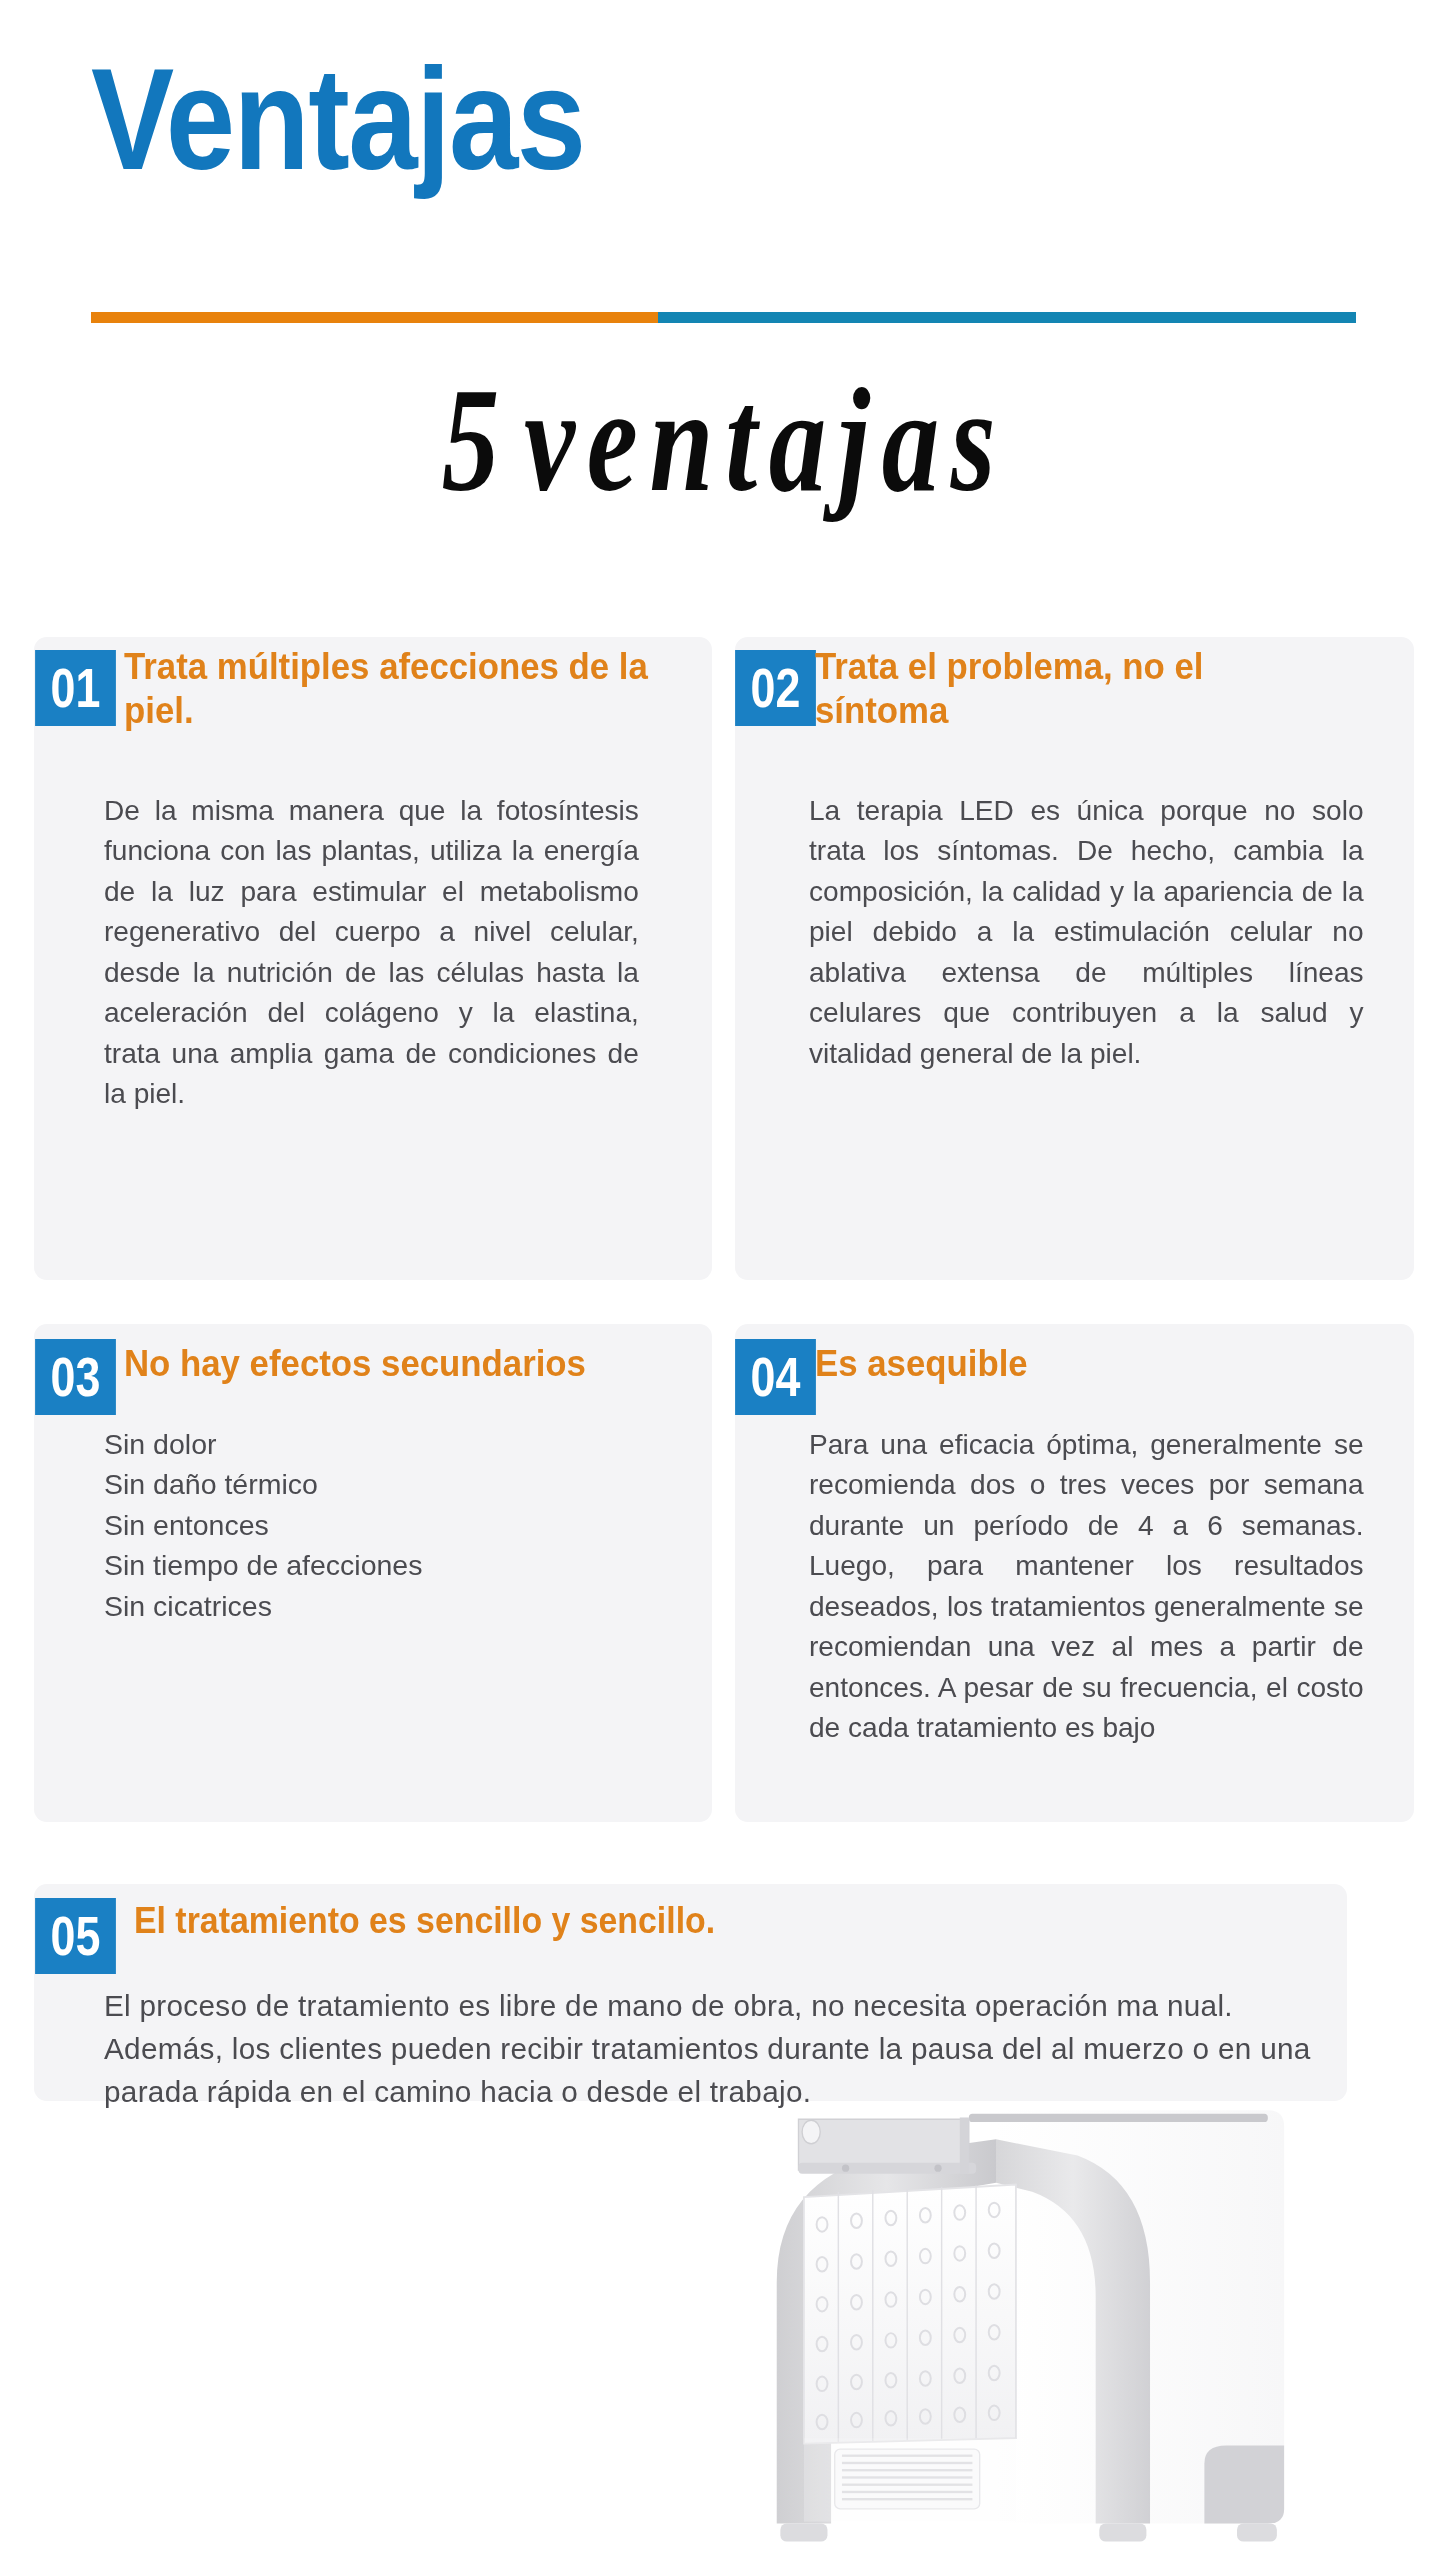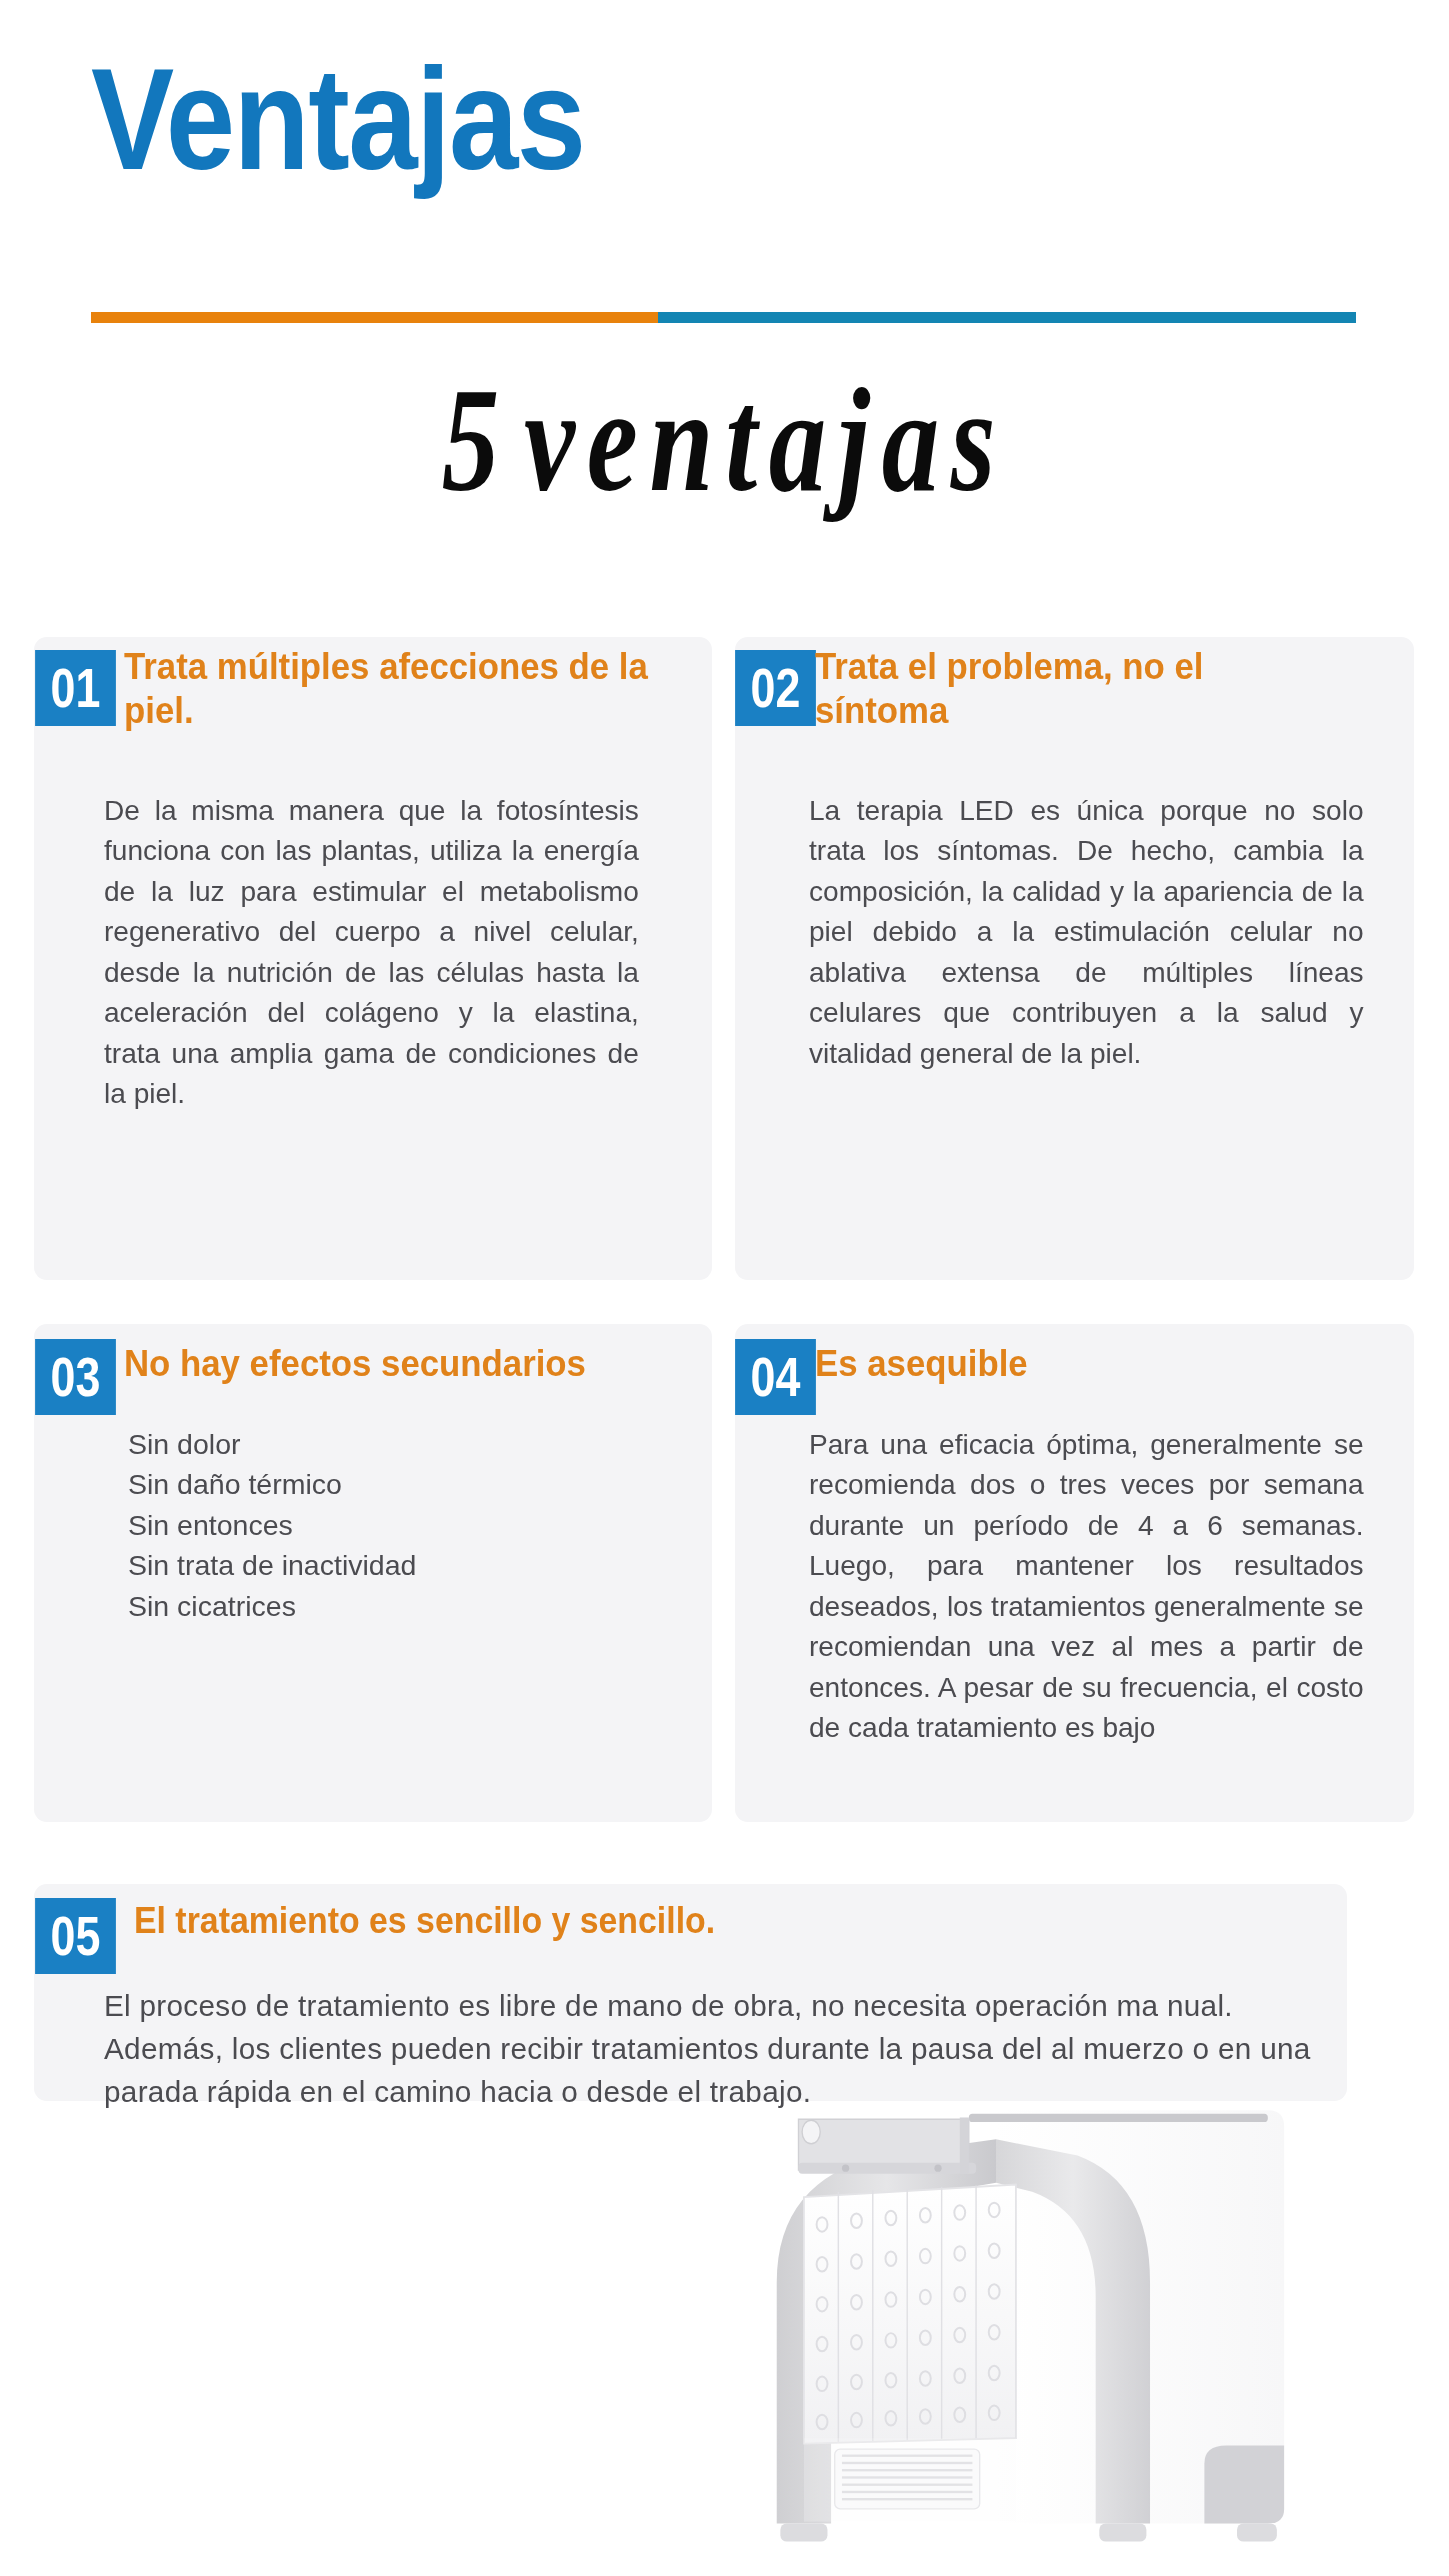--- a/index.html
+++ b/index.html
@@ -125,21 +125,21 @@
     text-justify: inter-word;
     transform: scaleX(0.985);
     transform-origin: left top;
   }
   .body-01 { left: 104px; top: 790px;  width: 543px; }
   .body-02 { left: 809px; top: 790px;  width: 563px; }
   .body-04 { left: 809px; top: 1424px; width: 563px; }
 
   .list-03 {
     position: absolute;
-    left: 128px;
+    left: 104px;
     top: 1424px;
     width: 543px;
     margin: 0;
     padding: 0;
     list-style: none;
     color: #4b4b50;
     font-family: "Liberation Sans", sans-serif;
     font-size: 28.5px;
     line-height: 1.42;
   }
@@ -189,21 +189,21 @@
 <div class="card-title title-02">Trata el problema, no el síntoma</div>
 <div class="body-text body-02">La terapia LED es única porque no solo trata los síntomas. De hecho, cambia la composición, la calidad y la apariencia de la piel debido a la estimulación celular no ablativa extensa de múltiples líneas celulares que contribuyen a la salud y vitalidad general de la piel.</div>
 
 <div class="card card-03"></div>
 <div class="badge badge-03">03</div>
 <div class="card-title title-03">No hay efectos secundarios</div>
 <ul class="list-03">
     <li>Sin dolor</li>
     <li>Sin daño térmico</li>
     <li>Sin entonces</li>
-    <li>Sin trata de inactividad</li>
+    <li>Sin tiempo de afecciones</li>
     <li>Sin cicatrices</li>
   </ul>
 
 <div class="card card-04"></div>
 <div class="badge badge-04">04</div>
 <div class="card-title title-04">Es asequible</div>
 <div class="body-text body-04">Para una eficacia óptima, generalmente se recomienda dos o tres veces por semana durante un período de 4 a 6 semanas. Luego, para mantener los resultados deseados, los tratamientos generalmente se recomiendan una vez al mes a partir de entonces. A pesar de su frecuencia, el costo de cada tratamiento es bajo</div>
 
 <div class="card card-05"></div>
 <div class="badge badge-05">05</div>

